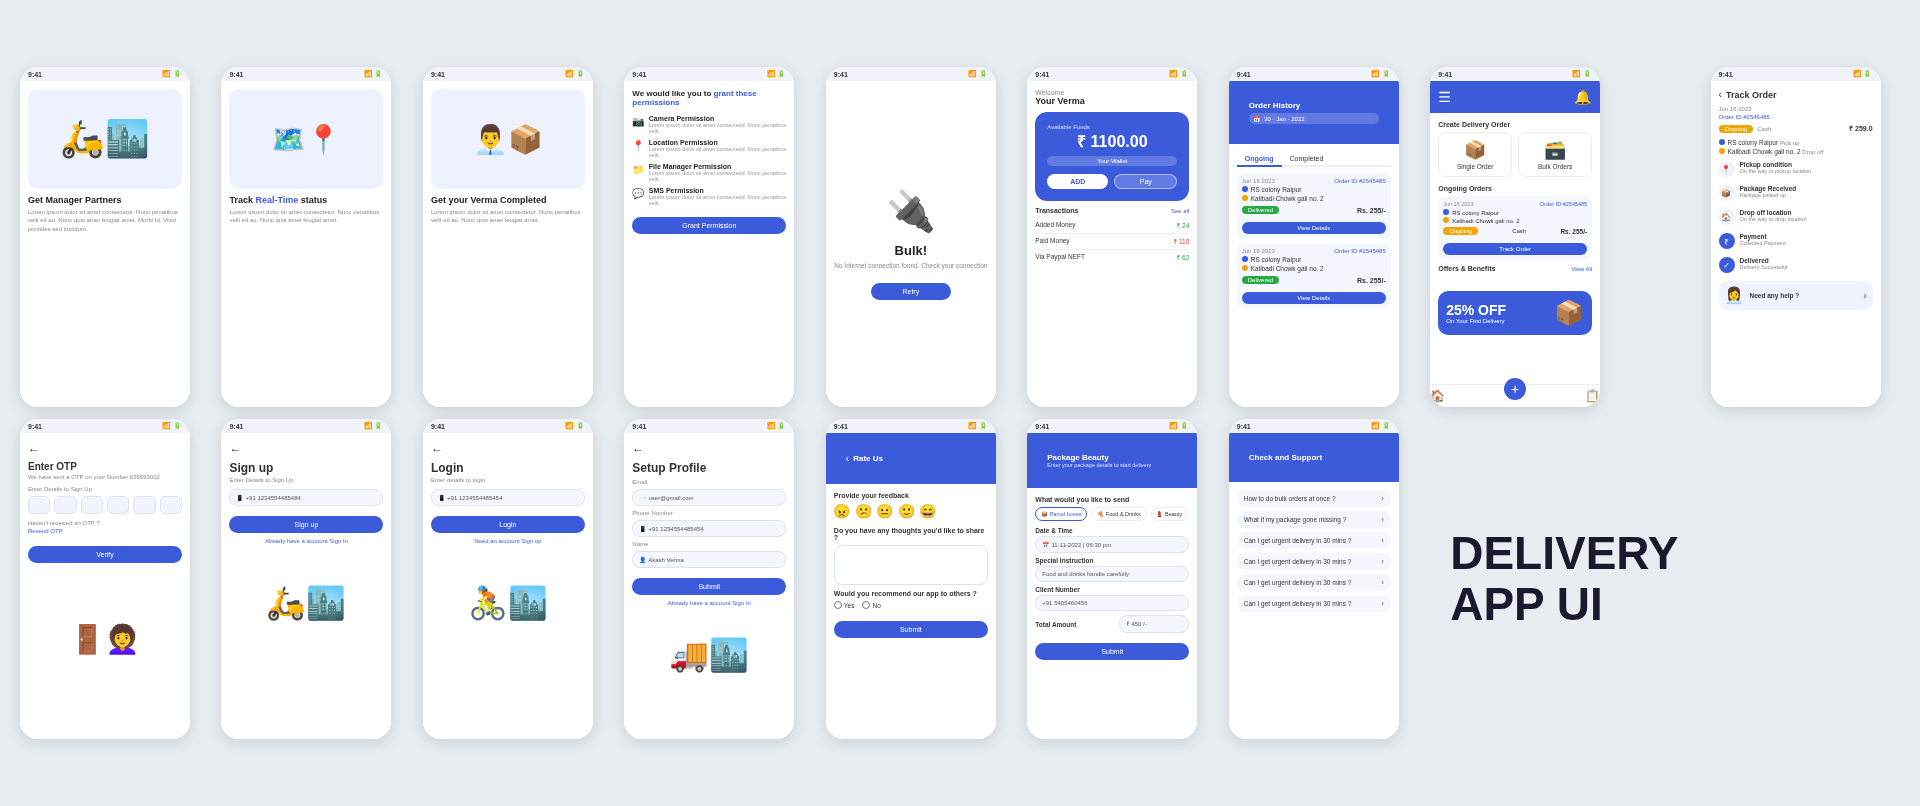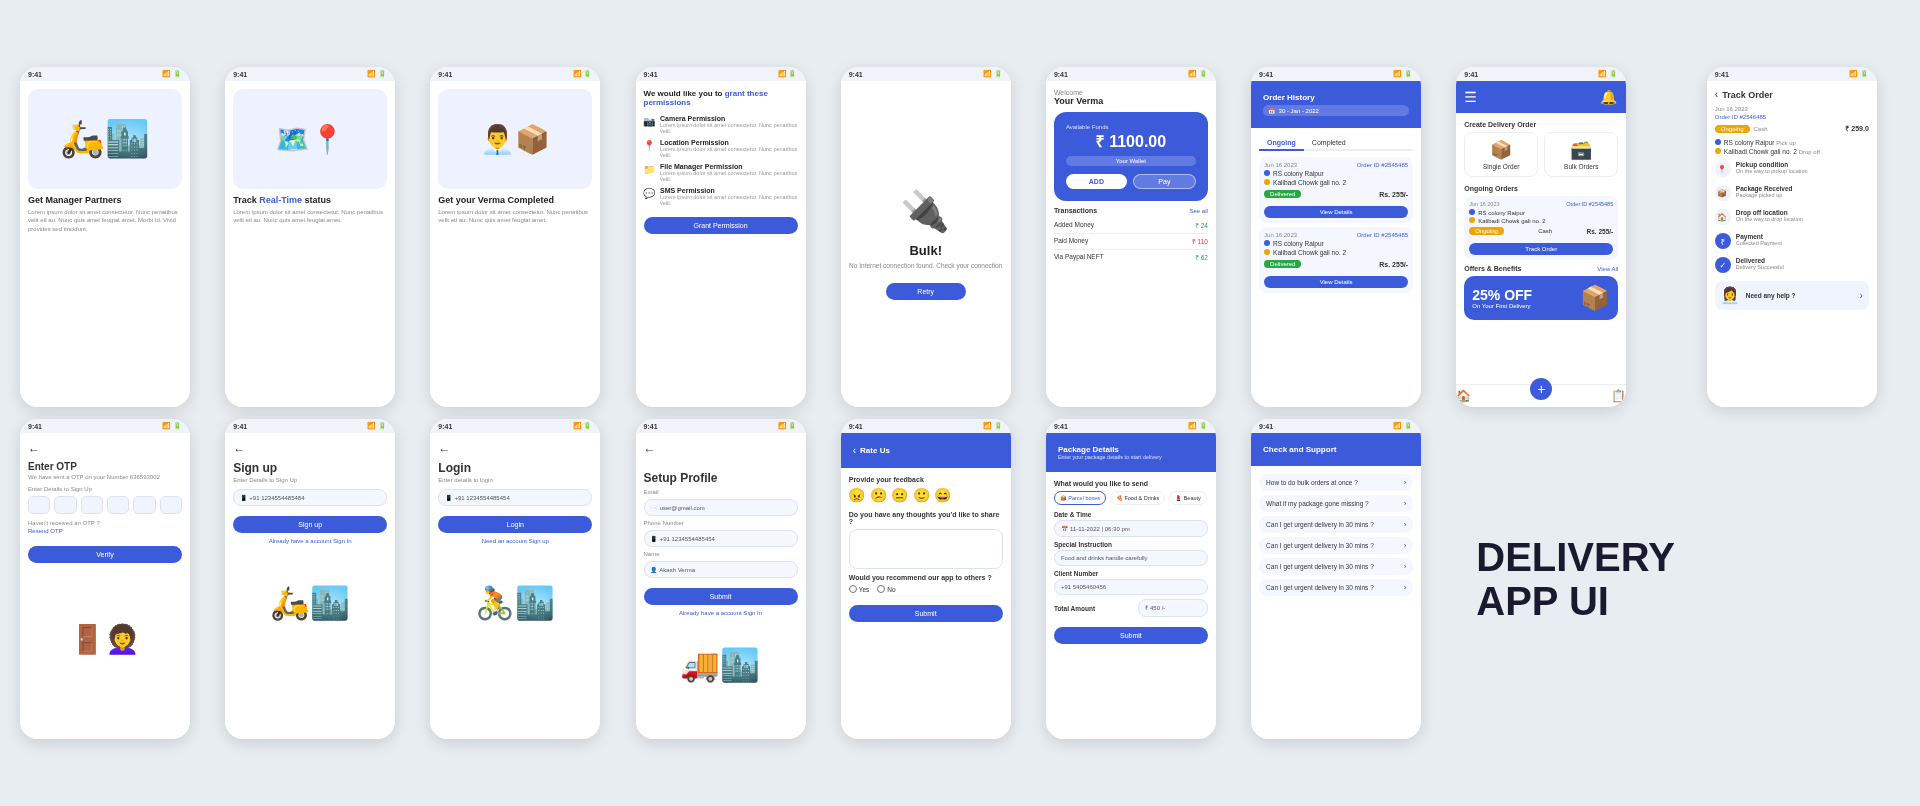--- a/index.html
+++ b/index.html
@@ -38,21 +38,21 @@
       justify-content: space-between;
       align-items: center;
       padding: 3px 8px;
       font-size: 7px;
       color: #333;
       font-weight: 600;
     }
     .phone-status-bar .time { font-weight: 700; }
     .phone-status-bar .icons { display: flex; gap: 2px; align-items: center; }
     .phone-content { flex: 1; padding: 8px; background: #fff; font-size: 7px; color: #333; overflow: hidden; }
-    .blue-header { background: #3b5bdb; color: #fff; padding: 12px; font-size: 7px; }
+    .blue-header { background: #3b5bdb; color: #fff; padding: 20px; font-size: 7px; }
     .btn-blue {
       background: #3b5bdb;
       color: #fff;
       border: none;
       border-radius: 20px;
       padding: 5px 12px;
       font-size: 7px;
       cursor: pointer;
       width: 100%;
       text-align: center;
@@ -104,23 +104,23 @@
     .nav-icon { font-size: 12px; color: #3b5bdb; }
     .fab { background: #3b5bdb; color: #fff; border-radius: 50%; width: 22px; height: 22px; display: flex; align-items: center; justify-content: center; font-size: 14px; margin: -11px auto 0; }
     
     .brand-text {
       display: flex;
       flex-direction: column;
       justify-content: center;
       align-items: flex-start;
       padding: 20px;
     }
-    .brand-title { font-size: 40px; font-weight: 900; color: #1a1a2e; line-height: 1.1; }
+    .brand-title { font-size: 46px; font-weight: 900; color: #1a1a2e; line-height: 1.1; }
     
-    .offer-card { background: #3b5bdb; border-radius: 10px; padding: 8px; color: #fff; margin-top: 4px; display: flex; align-items: center; justify-content: space-between; }
+    .offer-card { background: #3b5bdb; border-radius: 10px; padding: 8px; color: #fff; margin-top: 19px; display: flex; align-items: center; justify-content: space-between; }
     .offer-pct { font-size: 14px; font-weight: 800; }
     .offer-sub { font-size: 6px; }
     .offer-icon { font-size: 24px; }
   </style>
 </head>
 <body>
 
 <div class="grid-container">
 
   <div class="phone-frame">
@@ -521,21 +521,21 @@
   <div class="phone-frame">
     <div class="phone-status-bar">
       <span class="time">9:41</span>
       <div class="icons">
           <span>📶</span>
           <span>🔋</span>
         </div>
     </div>
     <div class="phone-content">
       <span style="font-size:12px;cursor:pointer;">←</span>
-      <div style="font-size:12px;font-weight:700;margin:16px 0 4px;">Setup Profile</div>
+      <div style="font-size:12px;font-weight:700;margin:6px 0 4px;">Setup Profile</div>
       <div style="font-size:6px;color:#888;margin-bottom:4px;">Email</div>
       <div class="input-field">✉️ user@gmail.com</div>
       <div style="font-size:6px;color:#888;margin-bottom:4px;">Phone Number</div>
       <div class="input-field">📱 +91 1234554485454</div>
       <div style="font-size:6px;color:#888;margin-bottom:4px;">Name</div>
       <div class="input-field">👤 Akash Verma</div>
       <button class="btn-blue">Submit</button>
       <div style="font-size:6px;color:#3b5bdb;text-align:center;margin-top:5px;cursor:pointer;">Already have a account Sign In</div>
       <div style="margin-top:30px;font-size:32px;text-align:center;">🚚🏙️</div>
     </div>
@@ -583,21 +583,21 @@
 
   <div class="phone-frame">
     <div class="phone-status-bar">
       <span class="time">9:41</span>
       <div class="icons">
           <span>📶</span>
           <span>🔋</span>
         </div>
     </div>
     <div class="blue-header">
-      <div style="font-size:8px;font-weight:700;">Package Details</div>
+      <div style="font-size:8px;font-weight:700;">Package Beauty</div>
       <div style="font-size:5.5px;opacity:0.8;">Enter your package details to start delivery</div>
     </div>
     <div class="phone-content">
       <div style="font-size:7px;font-weight:600;margin-bottom:4px;">What would you like to send</div>
       <div style="display:flex;gap:4px;margin-bottom:6px;overflow-x:auto;">
         <div style="border:1px solid #3b5bdb;border-radius:8px;padding:3px 5px;font-size:5.5px;color:#3b5bdb;white-space:nowrap;cursor:pointer;">📦 Parcel boxes</div>
         <div style="border:1px solid #eee;border-radius:8px;padding:3px 5px;font-size:5.5px;white-space:nowrap;cursor:pointer;">🍕 Food &amp; Drinks</div>
         <div style="border:1px solid #eee;border-radius:8px;padding:3px 5px;font-size:5.5px;white-space:nowrap;cursor:pointer;">💄 Beauty</div>
       </div>
       <div style="font-size:6.5px;font-weight:600;margin-bottom:2px;">Date &amp; Time</div>

